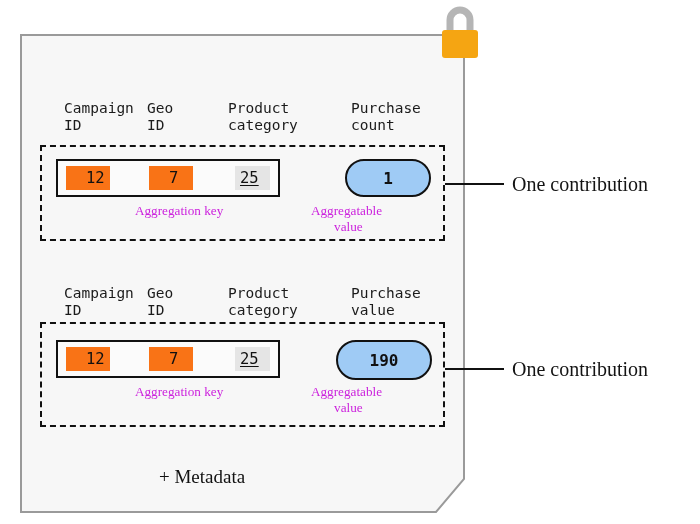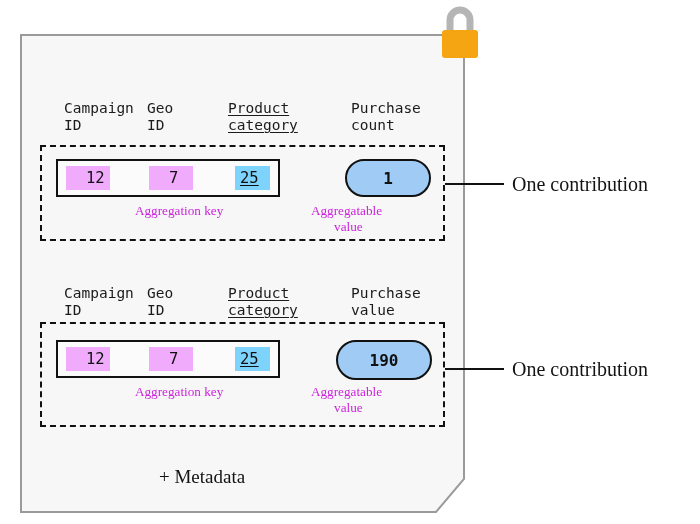--- a/index.html
+++ b/index.html
@@ -52,21 +52,21 @@
 
   .hdr {
     position: absolute;
     font-family: "DejaVu Sans Mono", "Liberation Mono", monospace;
     font-size: 14.5px;
     line-height: 17px;
     color: #1b1b1b;
     white-space: pre;
   }
   .hdr.bold { font-weight: normal; }
-  .hdr.ul   { text-decoration: underline; text-decoration-thickness: 1.3px; text-underline-offset: 2px; }
+  .hdr.ul   { text-decoration-thickness: 1.3px; text-underline-offset: 2px; }
 
   
   .group {
     position: absolute;
     border: 2.2px dashed #111111;
     box-sizing: border-box;
   }
 
   
   .keybox {
@@ -79,22 +79,22 @@
   .chip {
     position: absolute;
     font-family: "DejaVu Sans Mono", "Liberation Mono", monospace;
     font-size: 15.5px;
     line-height: 22px;
     color: #111111;
     text-align: left;
     box-sizing: border-box;
     padding: 1px 4px 1px 5px;
   }
-  .chip.green  { background: #f0abfc; padding-left: 20px; }
-  .chip.yellow { background: #7dd3fc; text-decoration: underline; text-decoration-thickness: 1.4px; text-underline-offset: 2px; }
+  .chip.green  { background: #f97316; padding-left: 20px; }
+  .chip.yellow { background: #e5e5e5; text-decoration: underline; text-decoration-thickness: 1.4px; text-underline-offset: 2px; }
 
   .pill {
     position: absolute;
     border: 2.6px solid #111111;
     background: #9fcbf5;
     border-radius: 999px;
     box-sizing: border-box;
     display: flex;
     align-items: center;
     justify-content: center;

